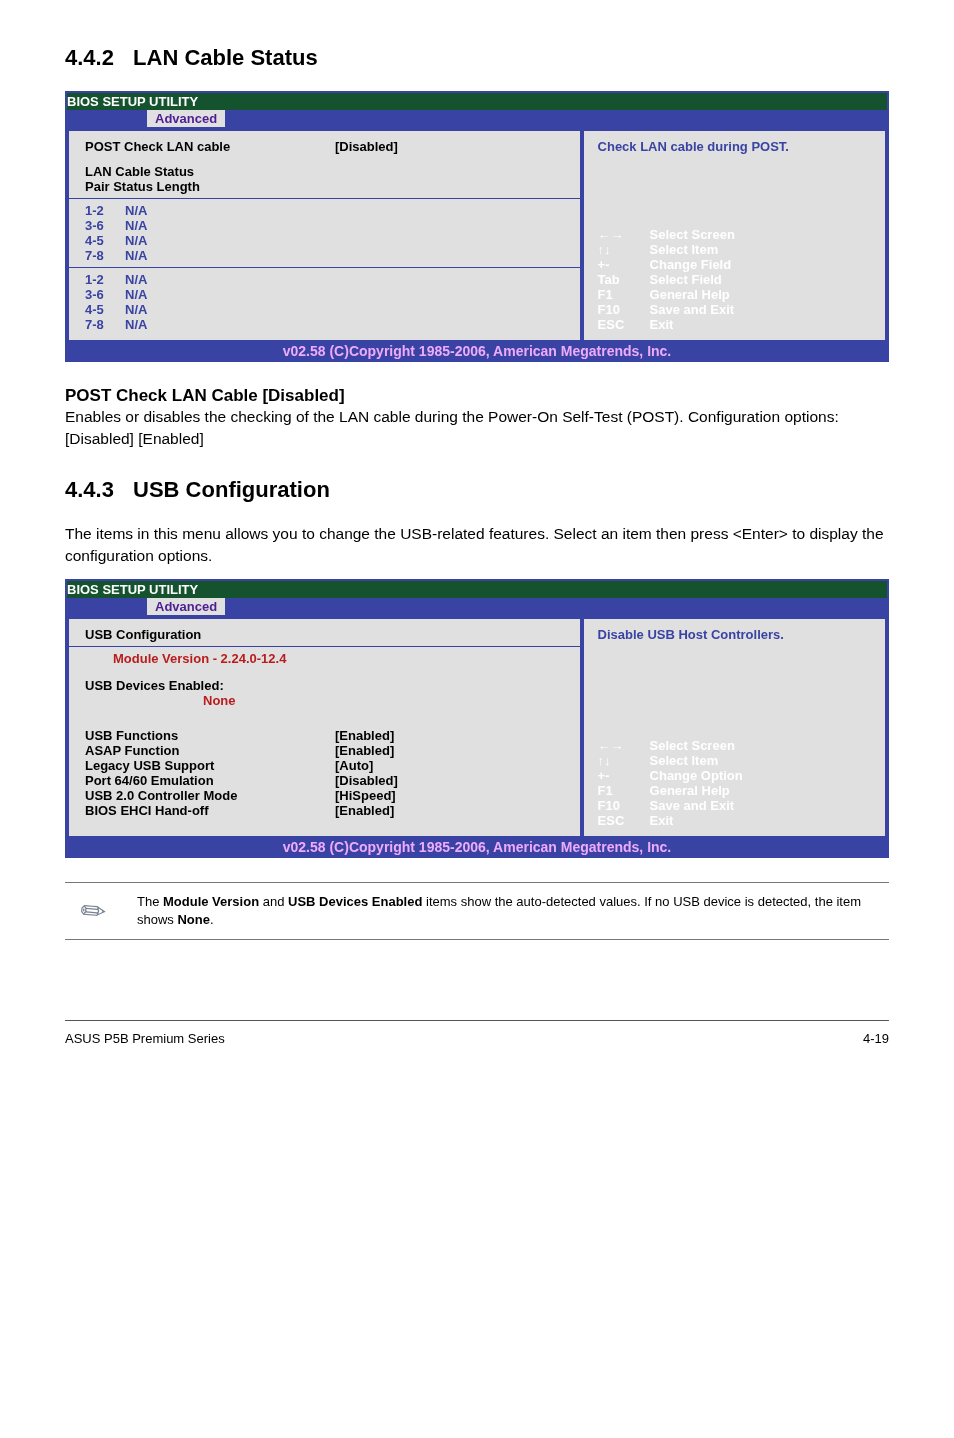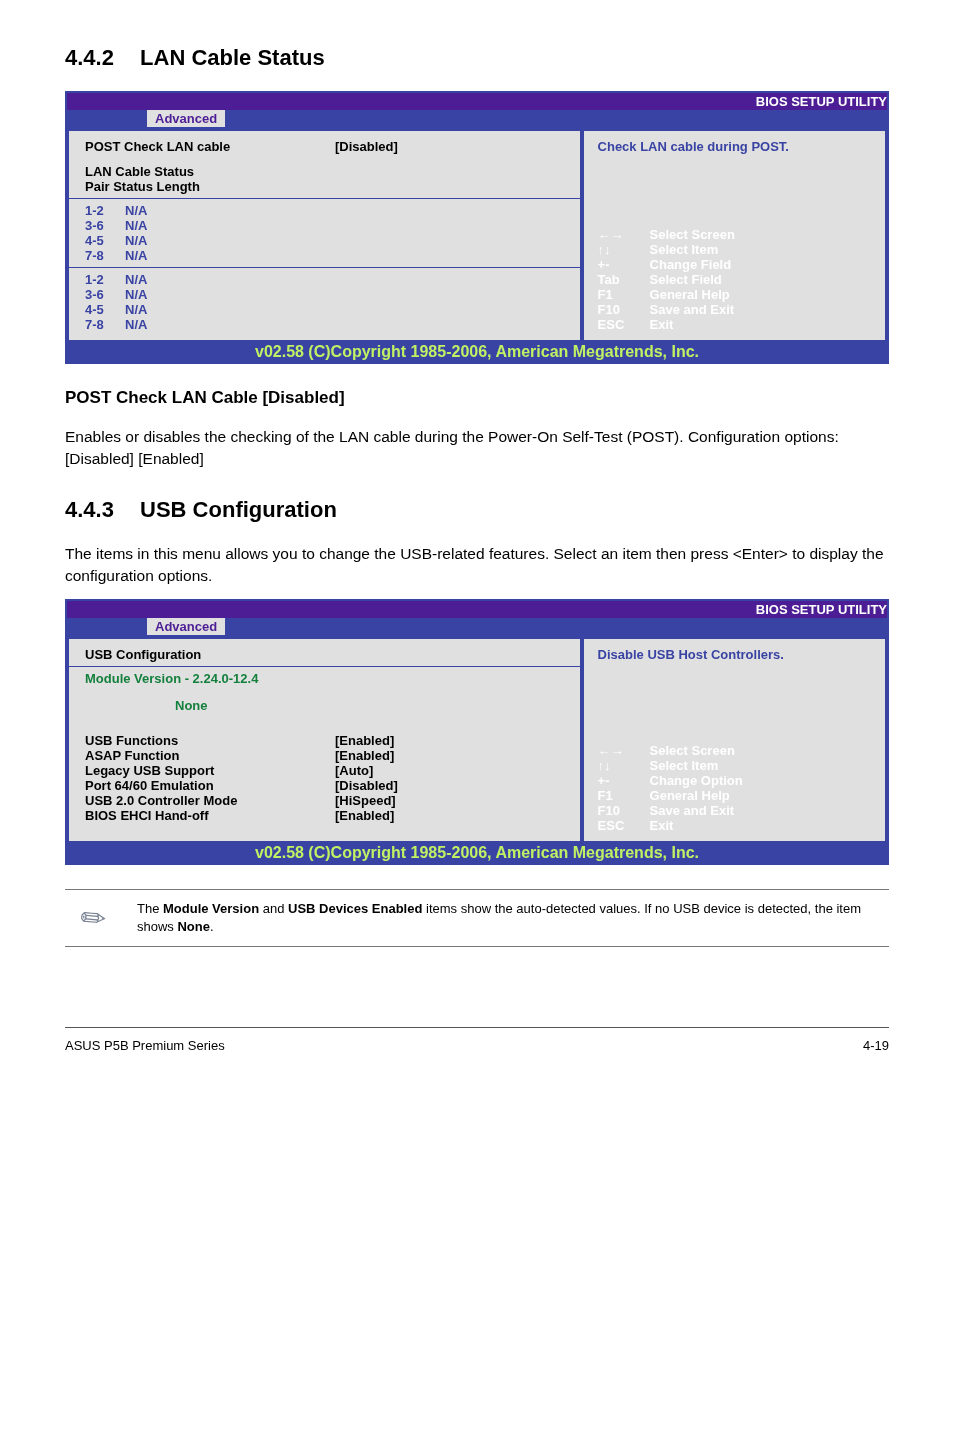--- a/index.html
+++ b/index.html
@@ -1,43 +1,43 @@
 <!DOCTYPE html>
 <html><head>
   <meta charset="utf-8">
   <style>
     * { margin: 0; padding: 0; box-sizing: border-box; font-family: Arial, sans-serif; }
     body { background: #fff; color: #000; width: 954px; padding: 45px 65px 20px; }
     
     .sec-head { font-size: 22px; font-weight: bold; margin-bottom: 20px; }
-    .sec-num { margin-right: 20px; }
-    .sub-head { font-size: 17px; font-weight: bold; margin: 22px 0 18px; }
+    .sec-num { margin-right: 13px; }
+    .sub-head { font-size: 17px; font-weight: bold; margin: 22px 0 0; }
     .para { font-size: 15.5px; line-height: 1.4; margin-bottom: 6px; }
     
     .bios { font-family: "Courier New", monospace; font-size: 13px; font-weight: bold; border: 2px solid #3943a3; margin: 12px 0 24px; background: #e0e0e0; }
-    .bios-title { background: #4c1d95; color: #fff; text-align: right; padding: 1px 0; }
+    .bios-title { background: #14532d; color: #fff; text-align: left; padding: 1px 0; }
     .bios-tabrow { background: #3943a3; padding: 0 20px 2px 80px; }
     .tab-name { background: #e0e0e0; color: #4c1d95; padding: 1px 8px; display: inline-block; }
     .bios-body { display: flex; }
     .bios-left { flex: 1.75; border: 2px solid #3943a3; padding: 8px 16px; color: #3943a3; }
     .bios-right { flex: 1; border: 2px solid #3943a3; padding: 8px 14px; color: #3943a3; display: flex; flex-direction: column; justify-content: space-between; }
     .row { display: flex; }
     .lbl { min-width: 250px; }
     .blk-text { color: #000; }
-    .readonly { color: #15803d; }
+    .readonly { color: #b91c1c; margin-left: 28px; }
     .fixed40 { display: inline-block; width: 40px; }
     
     .divider { border: none; border-top: 1px solid #3943a3; margin: 4px -16px; }
     
     .help-grid { color: #fff; }
     .help-row { display: flex; }
     .help-key { min-width: 52px; text-align: left; }
     .icons-white { color: #fff; }
     
-    .bios-foot { background: #3943a3; color: #bef264; text-align: center; padding: 1px 0; font-size: 16px; }
+    .bios-foot { background: #3943a3; color: #f0abfc; text-align: center; padding: 1px 0; font-size: 14px; }
     
     .note-block { display: flex; align-items: center; gap: 20px; border-top: 1px solid #777; border-bottom: 1px solid #777; padding: 8px 4px; margin: 6px 0 80px; }
     .note-icon { width: 48px; height: 40px; display: flex; align-items: center; justify-content: center; font-size: 30px; color: #7a8494; transform: rotate(-40deg); }
     .note-text { flex: 1; font-size: 13px; line-height: 1.4; }
     
     .footer { display: flex; justify-content: space-between; font-size: 13px; border-top: 1px solid #555; padding-top: 10px; margin-top: 40px; }
   </style>
 </head>
 <body>
 
@@ -149,20 +149,21 @@
   <div class="bios-title">BIOS SETUP UTILITY</div>
   <div class="bios-tabrow">
     <span class="tab-name">Advanced</span>
   </div>
   <div class="bios-body">
     <div class="bios-left">
       <div class="blk-text">USB Configuration</div>
       <hr class="divider">
       <div class="readonly">Module Version - 2.24.0-12.4</div>
       <div style="height:12px"></div>
+      <div class="blk-text">USB Devices Enabled:</div>
       <div class="readonly" style="padding-left:90px">None</div>
       <div style="height:20px"></div>
       <div>
         <div class="row blk-text">
             <span class="lbl">USB Functions</span>
             <span>[Enabled]</span>
           </div>
         <div class="row blk-text">
             <span class="lbl">ASAP Function</span>
             <span>[Enabled]</span>

